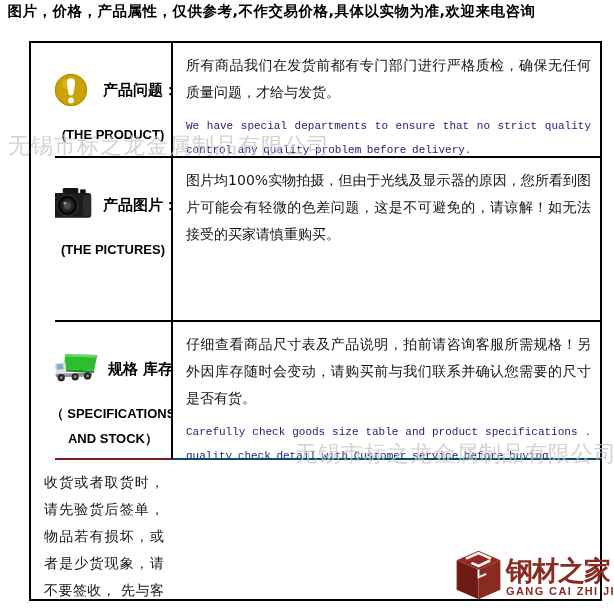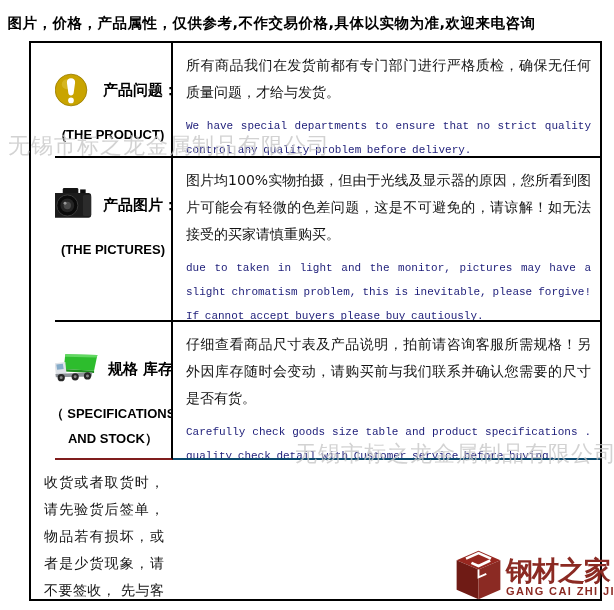--- a/index.html
+++ b/index.html
@@ -2,21 +2,21 @@
 <html><head>
 <meta charset="utf-8">
 <style>
   html,body{margin:0;padding:0;}
   body{
     width:614px;height:610px;position:relative;background:#fff;
     font-family:"DejaVu Sans","Liberation Sans",sans-serif;
     overflow:hidden;color:#151515;
   }
   .header-note{
-    position:absolute;top:14px;left:0;width:543px;text-align:center;
+    position:absolute;top:2px;left:0;width:543px;text-align:center;
     font-size:14.5px;font-weight:bold;color:#000;letter-spacing:0.5px;
   }
   .product-table{
     position:absolute;left:29px;top:41px;width:573px;height:560px;
     box-sizing:border-box;border:2px solid #000;
     display:grid;grid-template-columns:142px 1fr;
     grid-template-rows:115px 164px 138px auto;
   }
   .cell{box-sizing:border-box;overflow:hidden;}
   .cell-left{
@@ -93,21 +93,20 @@
           <circle cx="17.5" cy="18" r="1.6" fill="#9a9a9a"></circle>
           <rect x="34" y="3" width="6" height="4" fill="#0d0d0d"></rect>
         </svg>
       </span>
       <span class="cell-title">产品图片：</span>
     </div>
     <div class="cell-sub">(THE PICTURES)</div>
   </div>
   <div class="cell cell-right" style="border-bottom:2px solid #000;">
     <div class="zh-text">图片均100%实物拍摄，但由于光线及显示器的原因，您所看到图片可能会有轻微的色差问题，这是不可避免的，请谅解！如无法接受的买家请慎重购买。</div>
-    <div class="en-text">due to taken in light and the monitor, pictures may have a slight chromatism problem, this is inevitable, please forgive! If cannot accept buyers please buy cautiously.</div>
   </div>
 
   <div class="cell cell-left" style="border-bottom:2px solid #7f1d1d;">
     <div class="icon-line">
       <span class="icon-box">
         <svg width="52" height="38" viewBox="0 0 56 40">
           <polygon points="15,2 54,3 50,22 13,20" fill="#2dbd2d"></polygon>
           <polygon points="15,2 54,3 53.3,6 14.6,5" fill="#62d862"></polygon>
           <polygon points="13,20 50,22 50,25 13,23" fill="#1d8f1d"></polygon>
           <polygon points="2,13 15,11.5 16.5,26 3.5,27.5" fill="#dfe3e8"></polygon>

